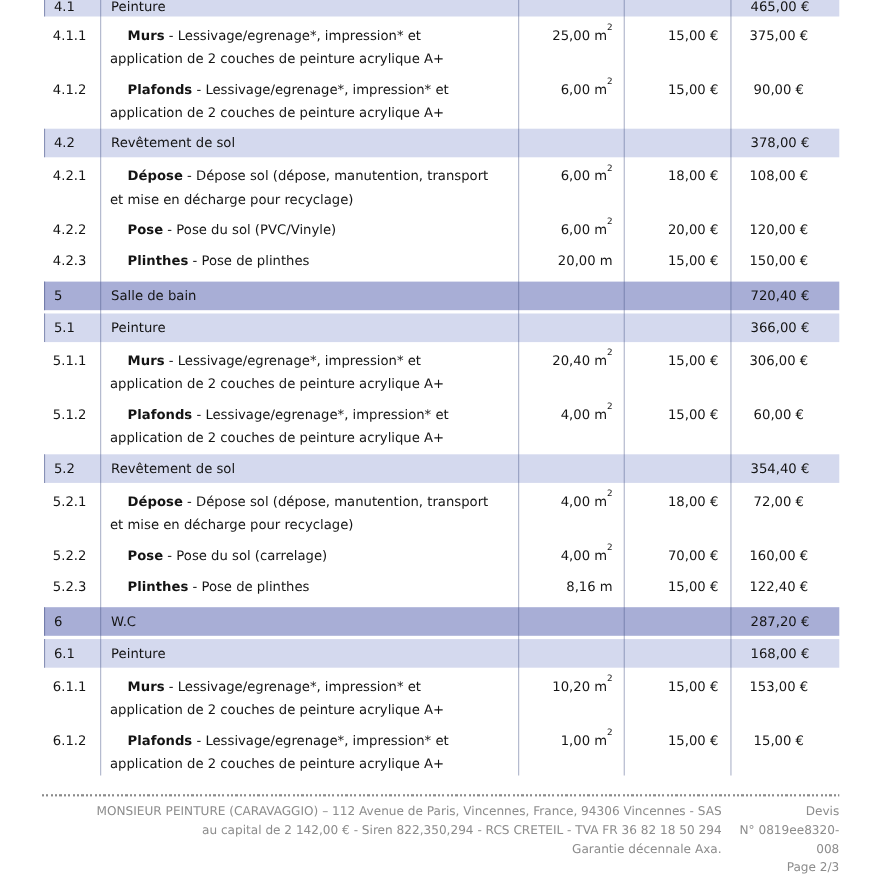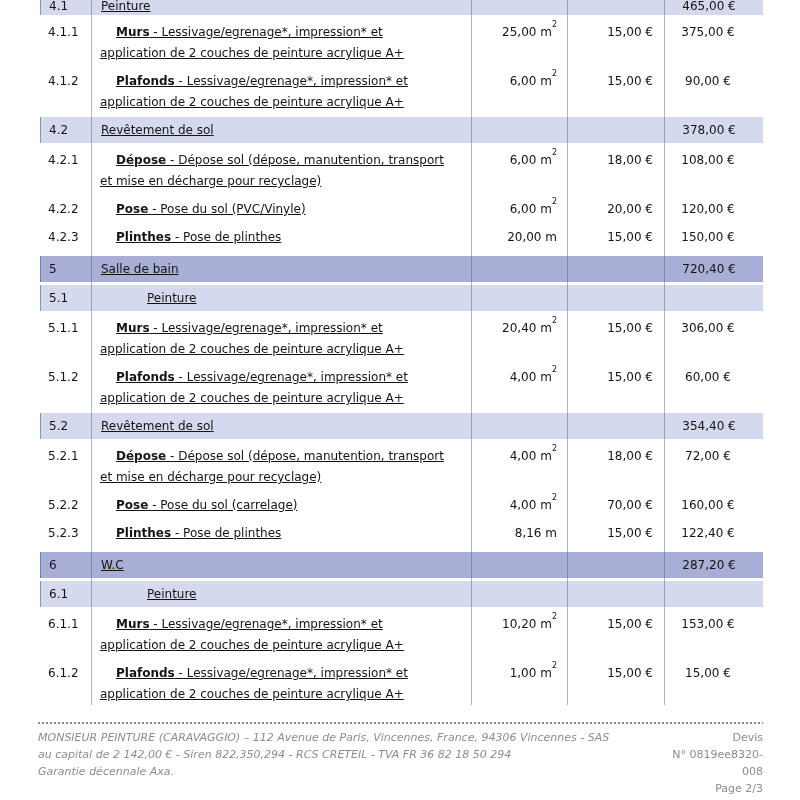--- a/index.html
+++ b/index.html
@@ -30,32 +30,32 @@
   }
   .row.item { line-height: 21px; margin-top: 7px; }
   .row.section, .row.subsection {
     height: 26px;
     align-items: center;
     line-height: 26px;
     border-left: 1px solid rgba(73,86,136,0.55);
   }
   .row.subsection { background: var(--sub-bg, #d4d9ee); margin-top: 4px; }
   .row.section    { background: var(--sec-bg, #a8aed6); margin-top: 8px; }
-  .row.section + .row.subsection { margin-top: 3px; gap: 46px; }
+  .row.section + .row.subsection { margin-top: 3px; }
   .rows .row:first-child { margin-top: 0; }
   .row.clipped {
     height: 14px;
     overflow: hidden;
     align-items: end;
     line-height: 15px;
     padding-bottom: 1px;
   }
   .cell { min-height: 1px; }
   .c-num  { padding-left: 8px; }
-  .c-desc { padding-left: 9px; padding-right: 5px; text-decoration: underline; }
+  .c-desc { padding-left: 9px; padding-right: 5px; }
   .c-qty  { text-align: right; padding-right: 10px; white-space: nowrap; }
   .c-price{ text-align: right; padding-right: 11px; white-space: nowrap; }
   .c-total{ text-align: center; padding-right: 11px; white-space: nowrap; }
   .c-desc b { font-weight: 700; margin-left: 16px; }
   .c-qty sup {
     font-size: 8px;
     line-height: 0;
     position: relative;
     top: -0.45em;
   }
@@ -82,21 +82,21 @@
     height: 2px;
     background: repeating-linear-gradient(90deg, #8a8a8a 0 2px, transparent 2px 4px);
   }
   .footer-cols {
     display: flex;
     margin-top: 5px;
     font-size: 11px;
     line-height: 17px;
     color: var(--footer-text, #8c8c8c);
   }
-  .footer-left  { flex: 0 0 618px; text-align: left; font-style: italic; }
+  .footer-left  { flex: 0 0 618px; text-align: right; }
   .footer-right { flex: 1; text-align: right; }
 </style>
 </head>
 <body>
 
 <div class="page">
 
   <div class="table-area">
     <div class="rows" id="rows">
         <div class="row subsection clipped">
@@ -235,20 +235,21 @@
     <div class="cell c-desc">W.C</div>
     <div class="cell c-qty"></div>
     <div class="cell c-price"></div>
     <div class="cell c-total">287,20 €</div>
   </div>
         <div class="row subsection">
     <div class="cell c-num">6.1</div>
     <div class="cell c-desc">Peinture</div>
     <div class="cell c-qty"></div>
     <div class="cell c-price"></div>
+    <div class="cell c-total">168,00 €</div>
   </div>
         <div class="row item">
     <div class="cell c-num">6.1.1</div>
     <div class="cell c-desc">
             <div><b>Murs</b> - Lessivage/egrenage*, impression* et</div>
             <div>application de 2 couches de peinture acrylique A+</div>
           </div>
     <div class="cell c-qty">10,20 m<sup>2</sup></div>
     <div class="cell c-price">15,00 €</div>
     <div class="cell c-total">153,00 €</div>

